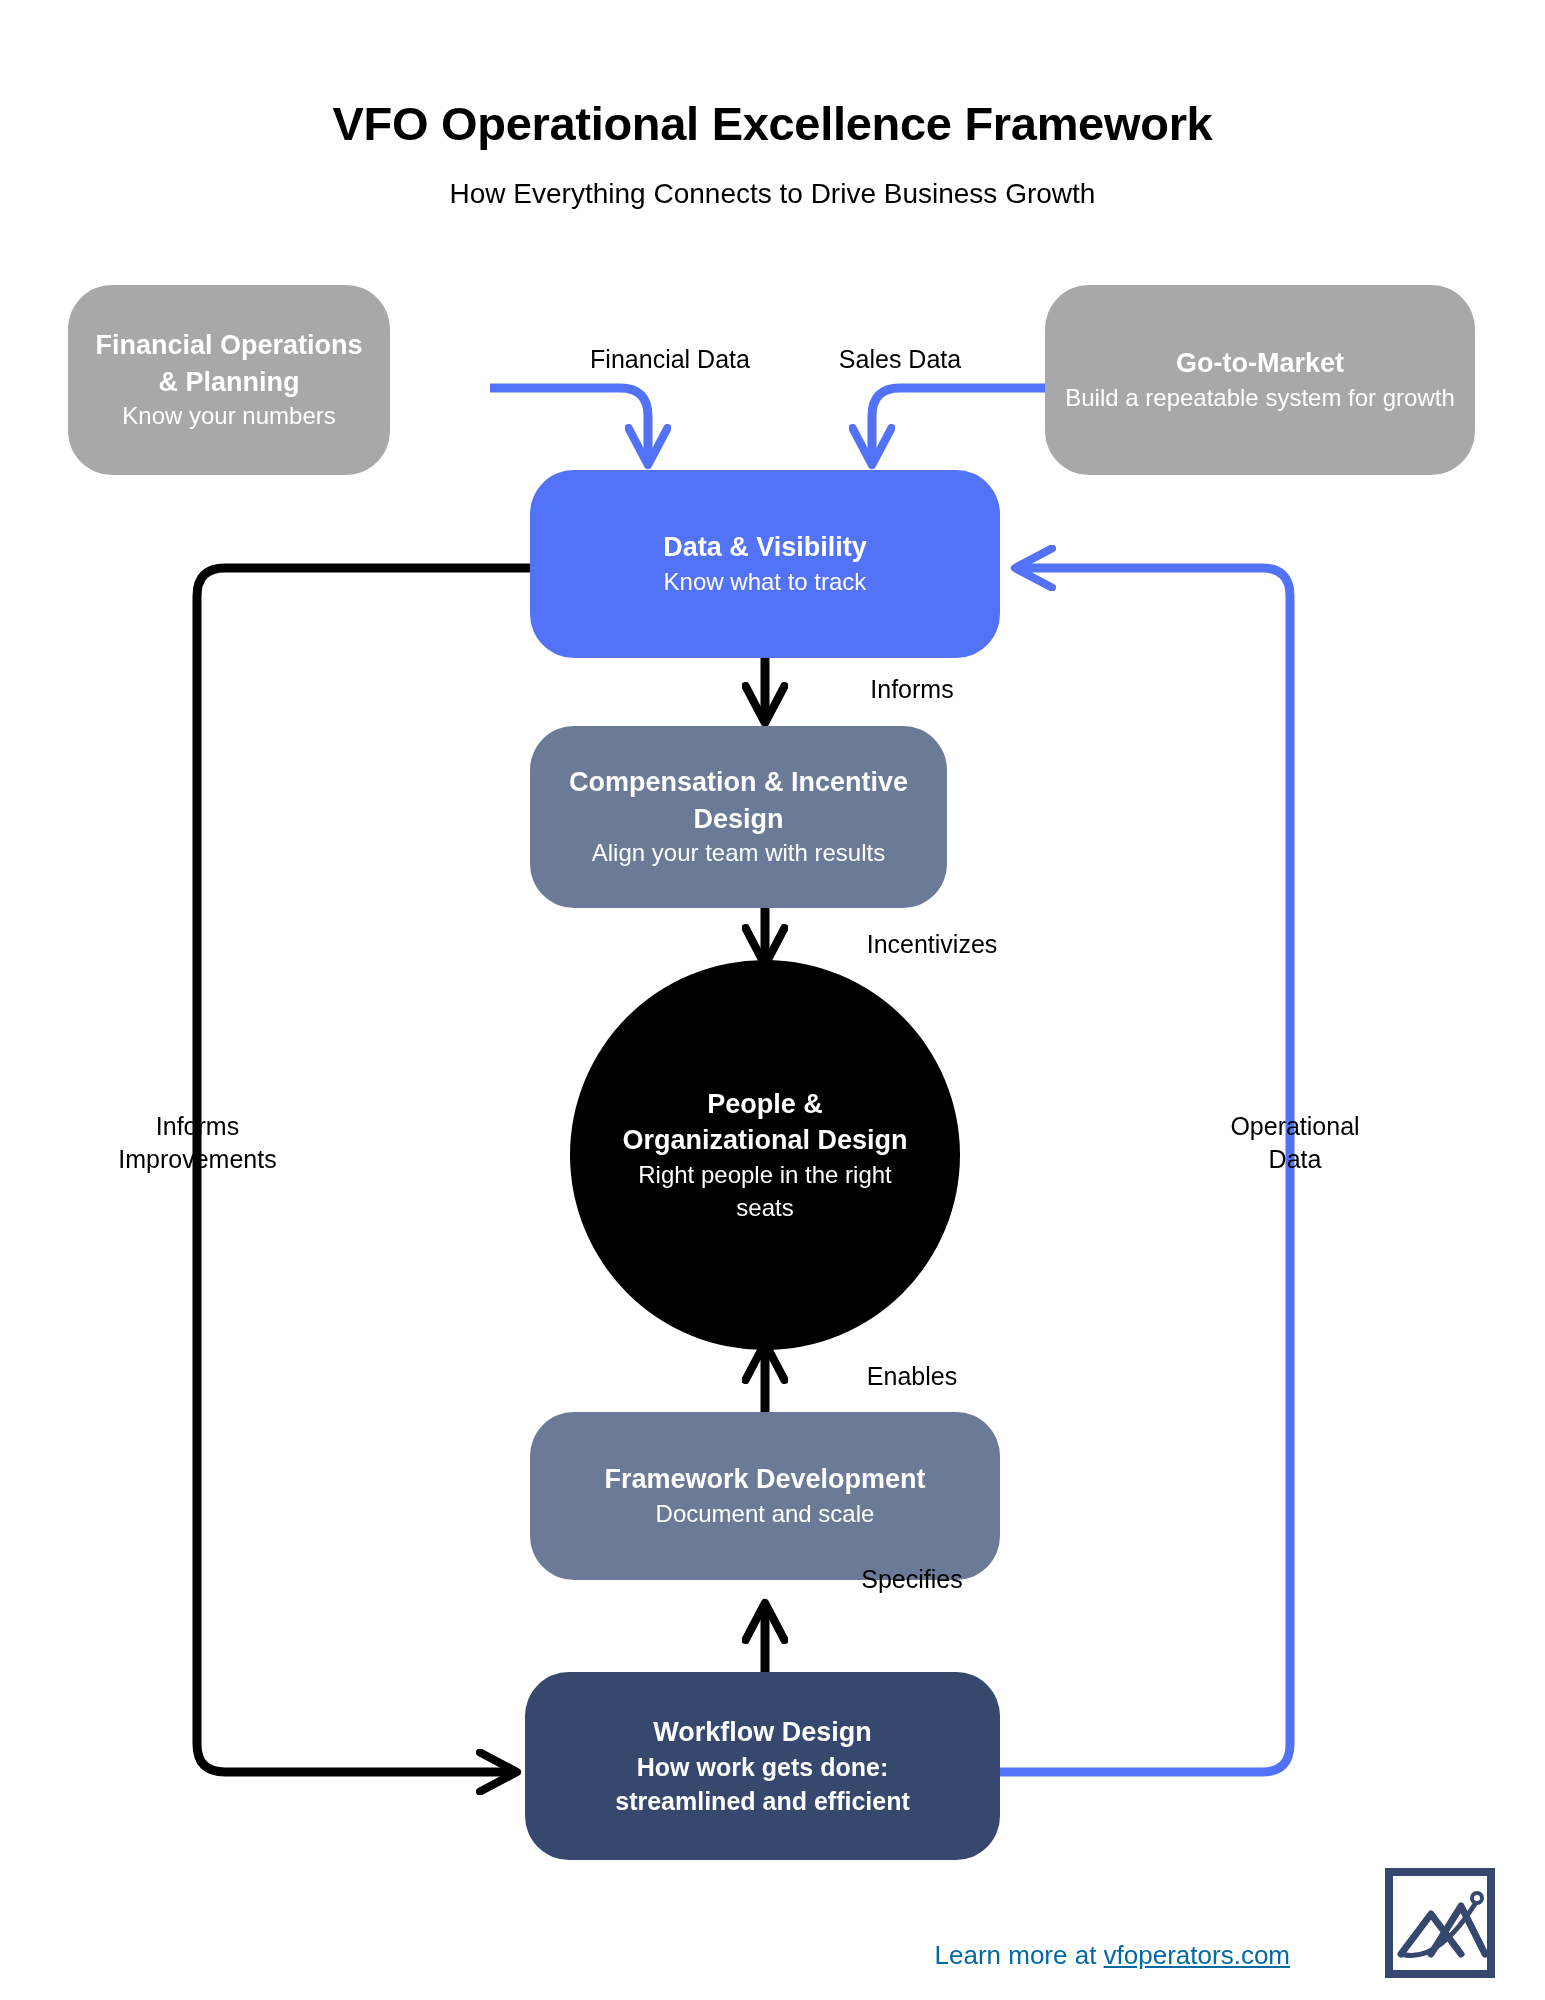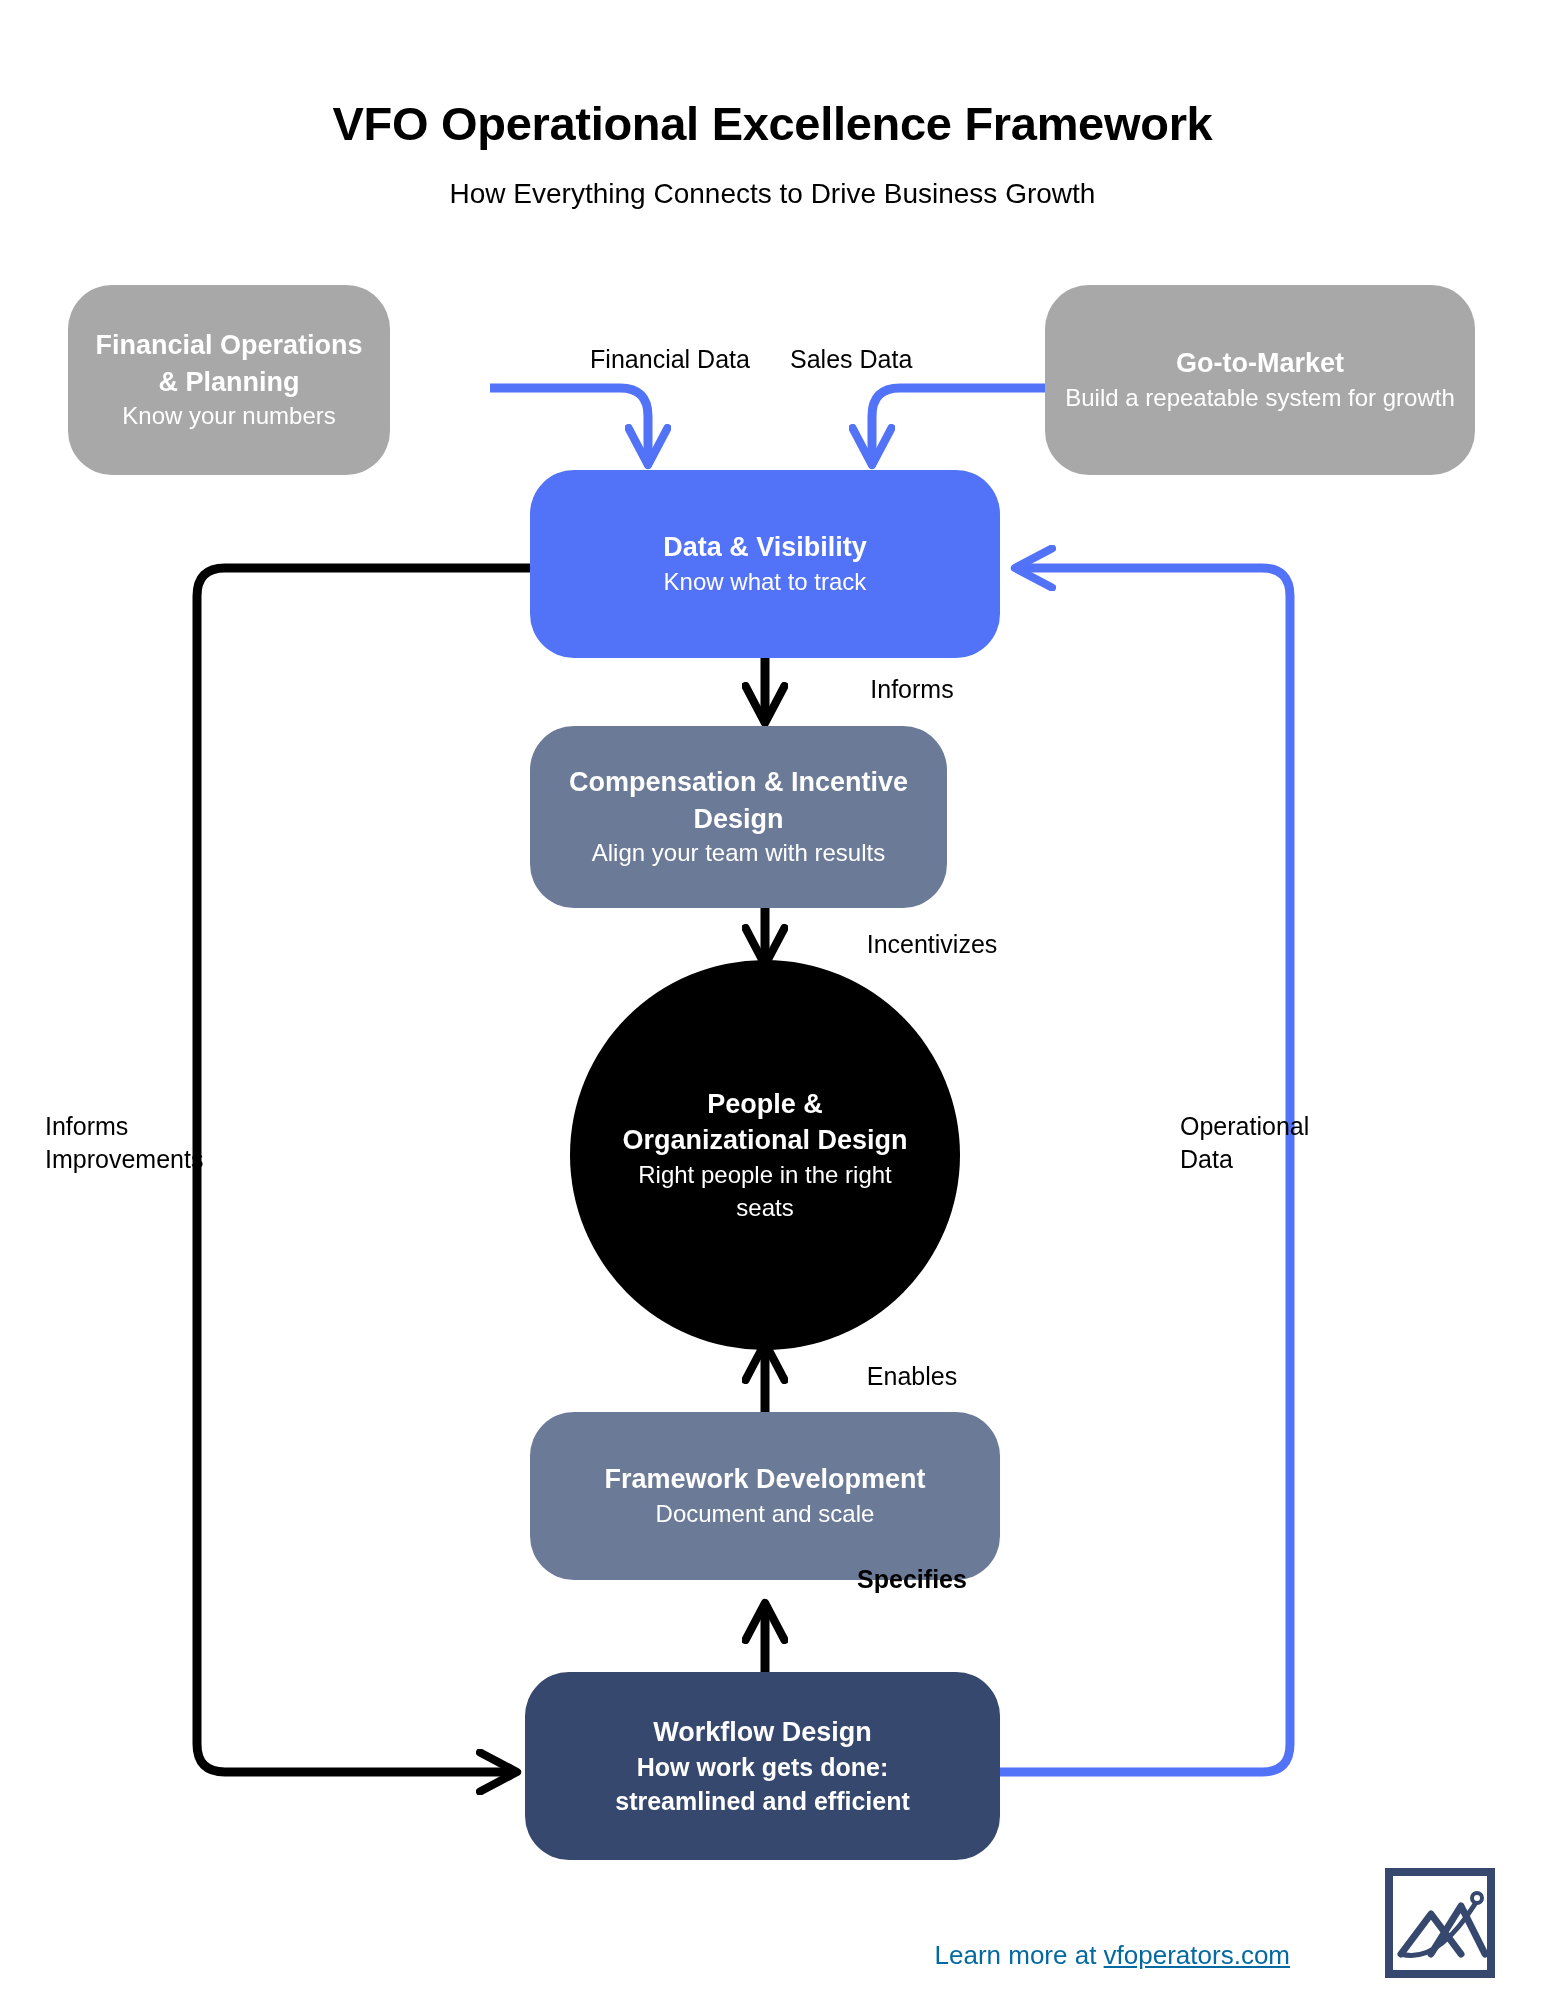--- a/index.html
+++ b/index.html
@@ -79,20 +79,21 @@
   .node.black  { background: #000000; }
   .node.navy   { background: #36486d; }
   .node.navy .n-sub { font-weight: bold; font-size: 25px; }
 
   .edge-label {
     position: absolute;
     font-size: 25px;
     color: #000000;
     white-space: pre;
     line-height: 1.3;
+    text-align: center;
   }
   .edge-label.left-al { text-align: center; }
 
   .footer-text {
     position: absolute;
     left: 760px;
     top: 1940px;
     width: 530px;
     text-align: right;
     font-size: 26px;
@@ -182,21 +183,21 @@
   <div class="edge-label left-al" style="left:520px; top:343px; width:300px;">Financial Data</div>
 
   <div class="edge-label" style="left:790px; top:343px; width:220px;">Sales Data</div>
 
   <div class="edge-label left-al" style="left:782px; top:673px; width:260px;">Informs</div>
 
   <div class="edge-label left-al" style="left:782px; top:928px; width:300px;">Incentivizes</div>
 
   <div class="edge-label left-al" style="left:782px; top:1360px; width:260px;">Enables</div>
 
-  <div class="edge-label left-al" style="left:782px; top:1563px; width:260px;font-weight:bold;">Specifies</div>
+  <div class="edge-label left-al" style="left:782px; top:1563px; width:260px;">Specifies</div>
 
   <div class="edge-label" style="left:45px; top:1110px; width:305px;">Informs
 Improvements</div>
 
   <div class="edge-label" style="left:1180px; top:1110px; width:230px;">Operational
 Data</div>
 
   <div class="footer-text"><span>Learn more at </span><span class="link">vfoperators.com</span></div>
 
   <div class="logo">

